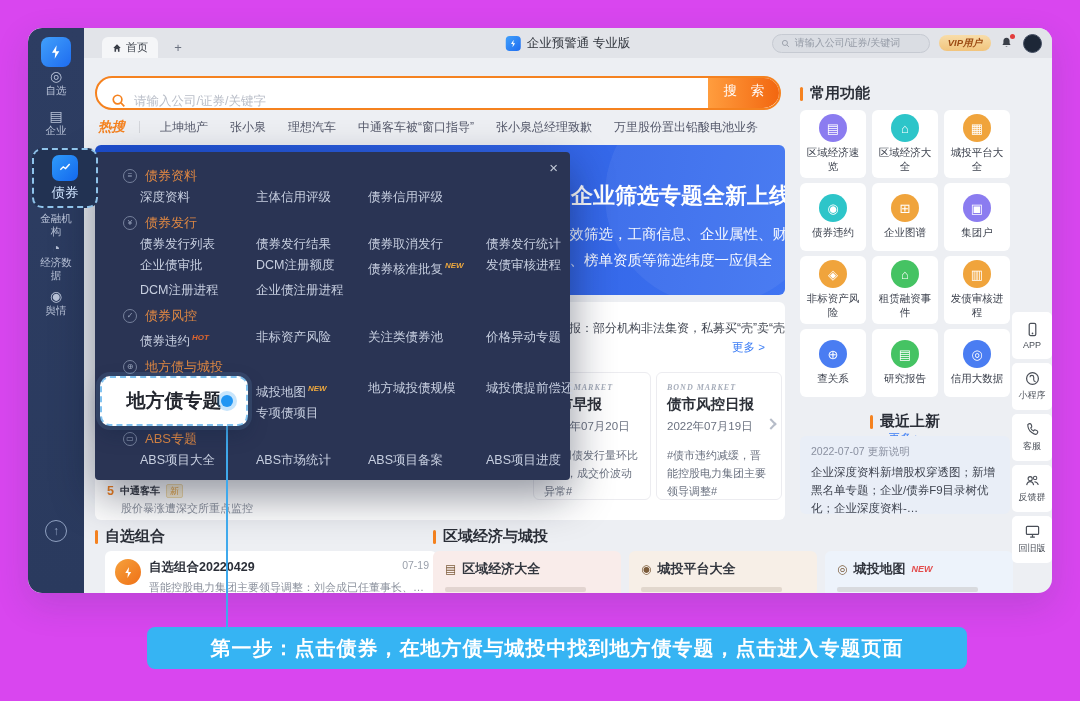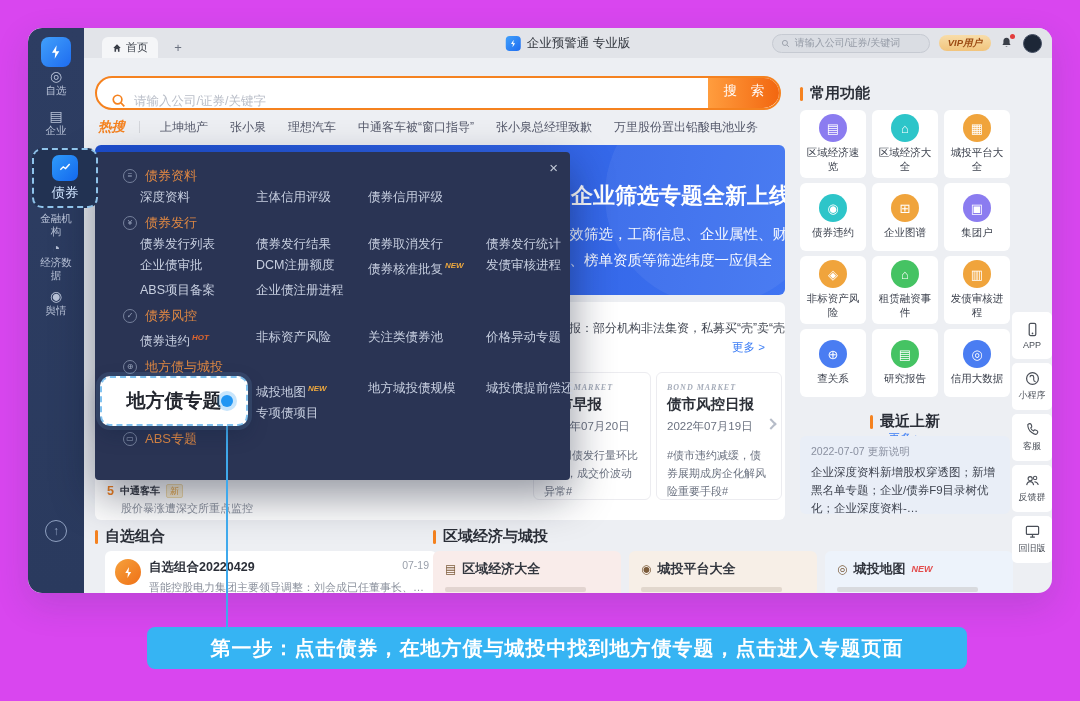--- a/index.html
+++ b/index.html
@@ -285,21 +285,21 @@
           <div class="bondcard bc0">
             <div class="bc-tag">BOND MARKET</div>
             <div class="bc-title">债市早报</div>
             <div class="bc-date">2022年07月20日</div>
             <div class="bc-desc">#信用债发行量环比下降，成交价波动异常#</div>
           </div>
           <div class="bondcard bc1">
             <div class="bc-tag">BOND MARKET</div>
             <div class="bc-title">债市风控日报</div>
             <div class="bc-date">2022年07月19日</div>
-            <div class="bc-desc">#债市违约减缓，债券展期成房企化解风险重要手段#</div>
+            <div class="bc-desc">#债市违约减缓，晋能控股电力集团主要领导调整#</div>
           </div>
         </div>
       <div class="panel-arrow"></div>
       <div class="hotlist5">
         <div class="hl-row">
           <span class="hl-rank">5</span>
           <span class="hl-name">中通客车</span>
           <span class="hl-badge">新</span>
         </div>
         <div class="hl-desc">股价暴涨遭深交所重点监控</div>
@@ -469,21 +469,21 @@
           </div>
           <div class="m-grid">
             <div class="m-item"><span>债券发行列表</span></div>
             <div class="m-item"><span>债券发行结果</span></div>
             <div class="m-item"><span>债券取消发行</span></div>
             <div class="m-item"><span>债券发行统计</span></div>
             <div class="m-item"><span>企业债审批</span></div>
             <div class="m-item"><span>DCM注册额度</span></div>
             <div class="m-item"><span>债券核准批复</span><sup class="badge new">NEW</sup></div>
             <div class="m-item"><span>发债审核进程</span></div>
-            <div class="m-item"><span>ABS项目备案</span></div>
+            <div class="m-item"><span>DCM注册进程</span></div>
             <div class="m-item"><span>企业债注册进程</span></div>
           </div>
         </div>
         <div class="m-sec">
           <div class="m-head">
             <span class="m-ico">✓</span>
             <span>债券风控</span>
           </div>
           <div class="m-grid">
             <div class="m-item"><span>债券违约</span><sup class="badge hot">HOT</sup></div>
@@ -502,20 +502,26 @@
             <div class="m-item"><span>城投地图</span><sup class="badge new">NEW</sup></div>
             <div class="m-item"><span>地方城投债规模</span></div>
             <div class="m-item"><span>城投债提前偿还</span></div>
             <div class="m-item" style="grid-column-start: 2;"><span>专项债项目</span></div>
           </div>
         </div>
         <div class="m-sec">
           <div class="m-head">
             <span class="m-ico">▭</span>
             <span>ABS专题</span>
+          </div>
+          <div class="m-grid">
+            <div class="m-item"><span>ABS项目大全</span></div>
+            <div class="m-item"><span>ABS市场统计</span></div>
+            <div class="m-item"><span>ABS项目备案</span></div>
+            <div class="m-item"><span>ABS项目进度</span></div>
           </div>
         </div>
       </div>
   </div>
 
   <div class="sb-highlight">
     <span class="sb-bond-ico">
       <svg viewBox="0 0 24 24">
           <path d="M4 15 l5-5 4 3 7-8" fill="none" stroke="#fff" stroke-width="2.4"></path>
         </svg>

